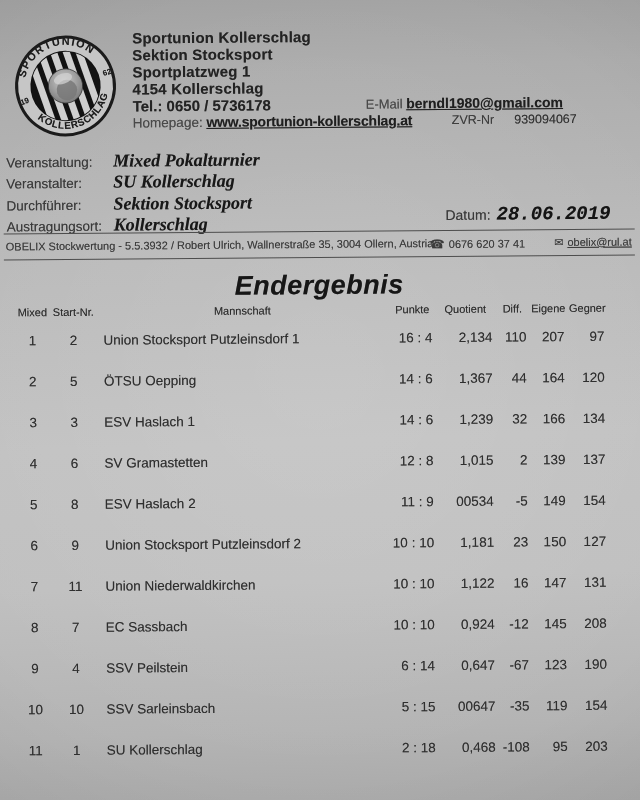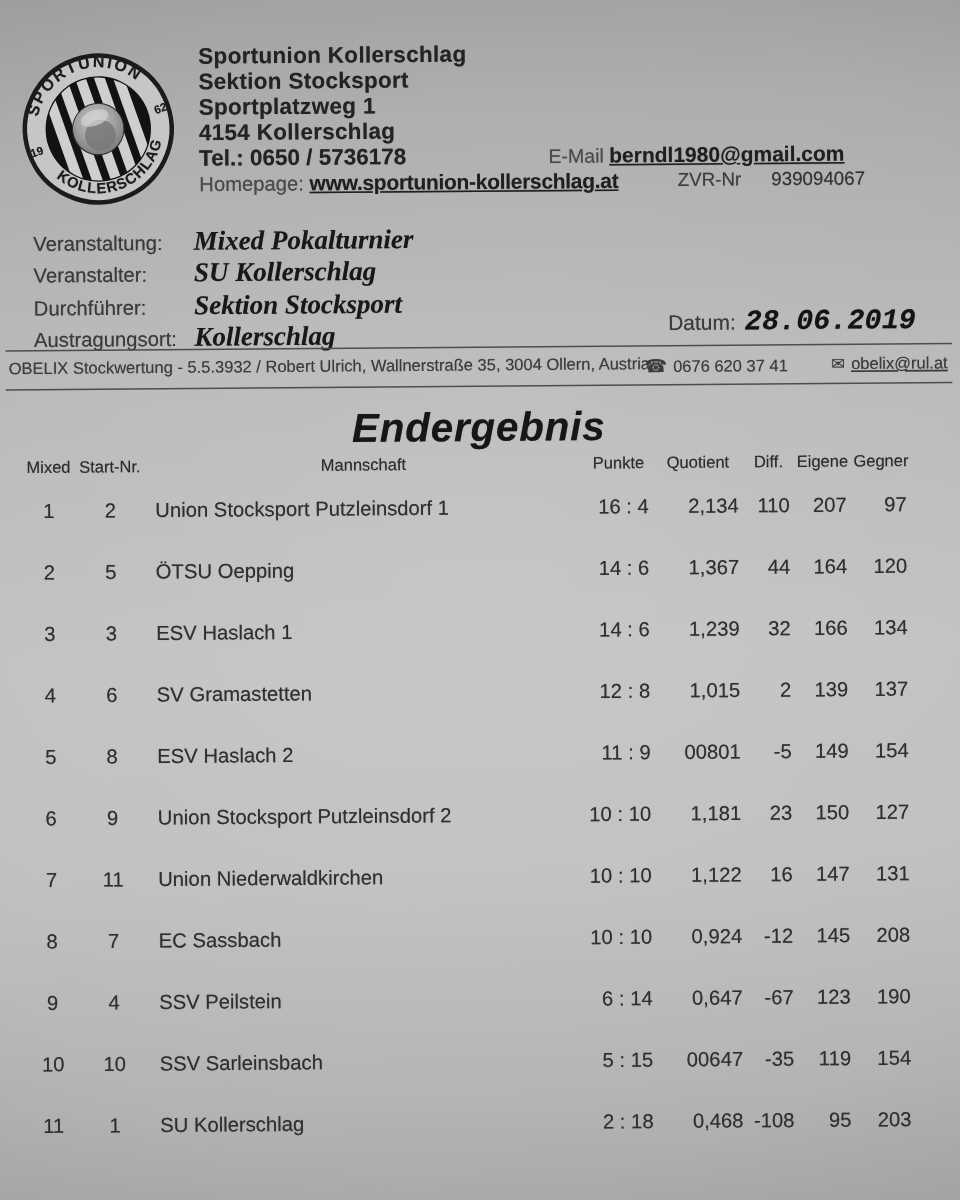--- a/index.html
+++ b/index.html
@@ -26,21 +26,21 @@
   .home-line { font-size:13.5px; color:#4a4a4a; }
   .home-line .url { font-weight:bold; font-size:14px; color:#1f1f1f; text-decoration:underline; letter-spacing:-0.2px; }
   .email-line { position:absolute; left:368px; top:96px; font-size:13px; color:#4a4a4a; }
   .email-line .val { font-weight:bold; font-size:14px; color:#1f1f1f; text-decoration:underline; }
   .zvr-line { position:absolute; left:454px; top:114px; font-size:12.5px; color:#3e3e3e; }
   .zvr-line .val { margin-left:20px; color:#333; }
 
   
   .event-block { position:absolute; left:8px; top:149px; }
   .event-row { display:flex; align-items:baseline; height:21.4px; }
-  .event-label { width:107px; font-size:13.5px; color:#3a3a3a;margin-left:16px; }
+  .event-label { width:107px; font-size:13.5px; color:#3a3a3a; }
   .event-value { font-family:"Liberation Serif", serif; font-style:italic; font-weight:bold; font-size:18px; color:#181818; }
   .date-block { position:absolute; right:28px; top:205px; display:flex; align-items:baseline; gap:6px; }
   .date-label { font-size:14px; color:#3a3a3a; }
   .date-value { font-family:Liberation Mono, monospace; font-style:italic; font-weight:bold; font-size:19px; color:#141414; }
 
   .rule { position:absolute; left:5px; width:631px; border-top:1.6px solid #4d4d4d; }
   .rule-1 { top:231px; }
   .rule-2 { top:257px; }
 
   .software { position:absolute; left:7px; top:238px; width:628px; font-size:11px; color:#3c3c3c; white-space:nowrap; }
@@ -237,21 +237,21 @@
             <td class="c-dif">2</td>
             <td class="c-eig">139</td>
             <td class="c-geg">137</td>
           </tr>
 
           <tr>
             <td class="c-rang">5</td>
             <td class="c-snr">8</td>
             <td class="c-mann">ESV Haslach 2</td>
             <td class="c-pkt">11 : 9</td>
-            <td class="c-quo">00801</td>
+            <td class="c-quo">00534</td>
             <td class="c-dif">-5</td>
             <td class="c-eig">149</td>
             <td class="c-geg">154</td>
           </tr>
 
           <tr>
             <td class="c-rang">6</td>
             <td class="c-snr">9</td>
             <td class="c-mann">Union Stocksport Putzleinsdorf 2</td>
             <td class="c-pkt">10 : 10</td>

